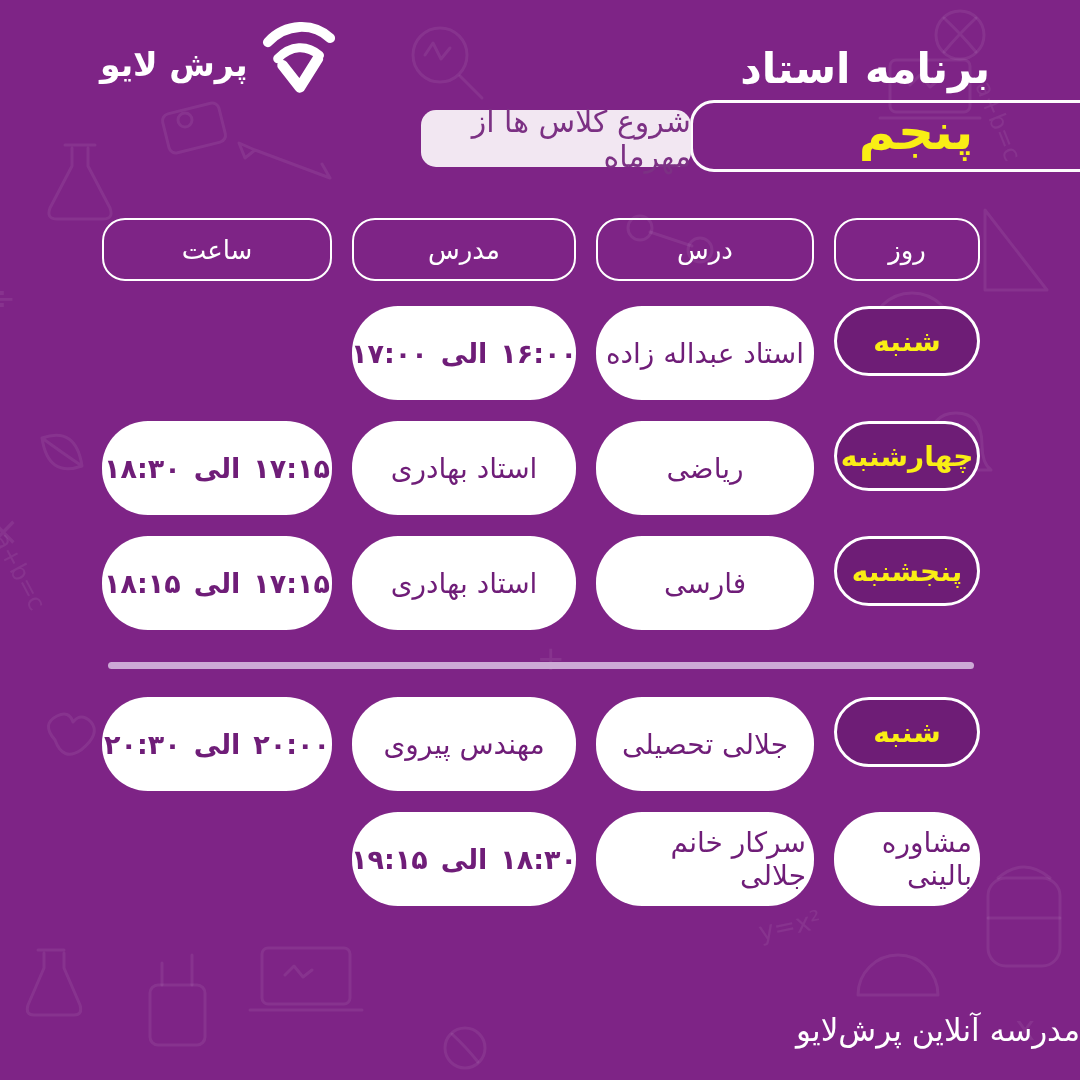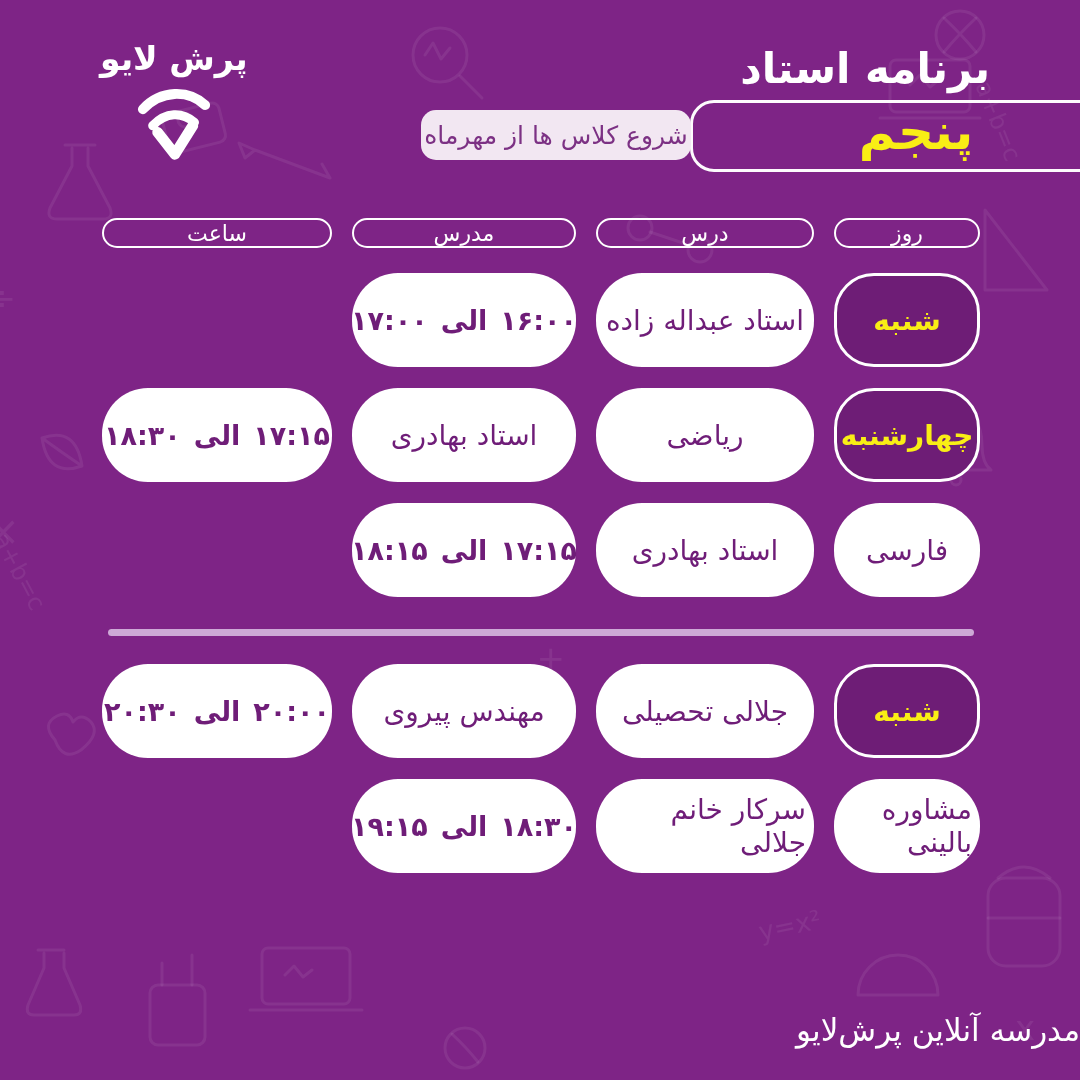--- a/index.html
+++ b/index.html
@@ -6,49 +6,49 @@
   html,body { background:#fff; }
   body { width:1080px; height:1080px; }
   .canvas {
     position:relative; width:1080px; height:1080px;
     background:#7e2486; overflow:hidden; direction:rtl;
     font-family:"DejaVu Sans", sans-serif;
   }
   .doodles { position:absolute; inset:0; }
 
   
-  .logo { position:absolute; top:28px; left:100px; display:flex; direction:ltr; align-items:center; gap:8px;flex-direction:column; }
+  .logo { position:absolute; top:16px; left:100px; display:flex; direction:ltr; align-items:center; gap:8px; }
   .logo-text { color:#ffffff; font-size:33px; font-weight:bold; line-height:1; padding-top:14px; }
   .logo-icon { width:86px; height:82px; }
   .page-title { position:absolute; top:44px; right:90px; color:#ffffff; font-size:42px; font-weight:bold; }
   .grade-box {
     position:absolute; top:100px; right:-28px; left:690px; height:72px;
     border:3px solid #fdfbfd; border-radius:24px;
     display:flex; align-items:center; justify-content:center;
     color:#f9ee15; font-size:50px; font-weight:bold; padding-left:34px; padding-bottom:8px;
   }
   .start-pill {
-    position:absolute; top:110px; left:421px; width:270px; height:50px;
+    position:absolute; top:110px; left:421px; width:270px; height:57px;
     background:#f2e7f2; border-radius:15px;
     display:flex; align-items:center; justify-content:center;
-    color:#7c3184; font-size:25px;
+    color:#7c3184; font-size:30px;
   }
 
   
   .schedule { position:absolute; top:218px; right:100px; width:878px; }
   .grid-row { display:grid; grid-template-columns:146px 218px 224px 230px; column-gap:20px; }
   .header-row { margin-bottom:25px; }
   .header-pill {
-    height:30px; border:2px solid #ffffff; border-radius:23px;
-    display:flex; align-items:center; justify-content:center;
-    color:#ffffff; font-size:22px;
+    height:63px; border:2px solid #ffffff; border-radius:23px;
+    display:flex; align-items:center; justify-content:center;
+    color:#ffffff; font-size:26px;
   }
   .data-row { margin-bottom:21px; }
   .day-pill {
-    height:94px; background:#6e1d76; border:3px solid #ffffff; border-radius:40px;
+    height:70px; background:#6e1d76; border:3px solid #ffffff; border-radius:40px;
     display:flex; align-items:center; justify-content:center;
     color:#f9ee15; font-size:28px; font-weight:bold; padding:0 4px;
   }
   .white-pill {
     height:94px; background:#ffffff; border-radius:46px;
     display:flex; align-items:center; justify-content:center;
     color:#6f1d78; font-size:28px; padding:0 8px;
   }
   .time-pill { font-weight:bold; gap:13px; font-size:27px; }
   .divider { height:7px; background:#cda9d6; border-radius:4px; margin:32px 6px 28px 6px; }
@@ -183,20 +183,21 @@
       <div class="white-pill">ریاضی</div>
       <div class="white-pill">استاد بهادری</div>
       <div class="white-pill time-pill">
         <span>۱۷:۱۵</span>
         <span>الی</span>
         <span>۱۸:۳۰</span>
       </div>
     </div>
 
     <div class="grid-row data-row">
+      <div class="day-pill">پنجشنبه</div>
       <div class="white-pill">فارسی</div>
       <div class="white-pill">استاد بهادری</div>
       <div class="white-pill time-pill">
         <span>۱۷:۱۵</span>
         <span>الی</span>
         <span>۱۸:۱۵</span>
       </div>
     </div>
 
     <div class="divider"></div>

